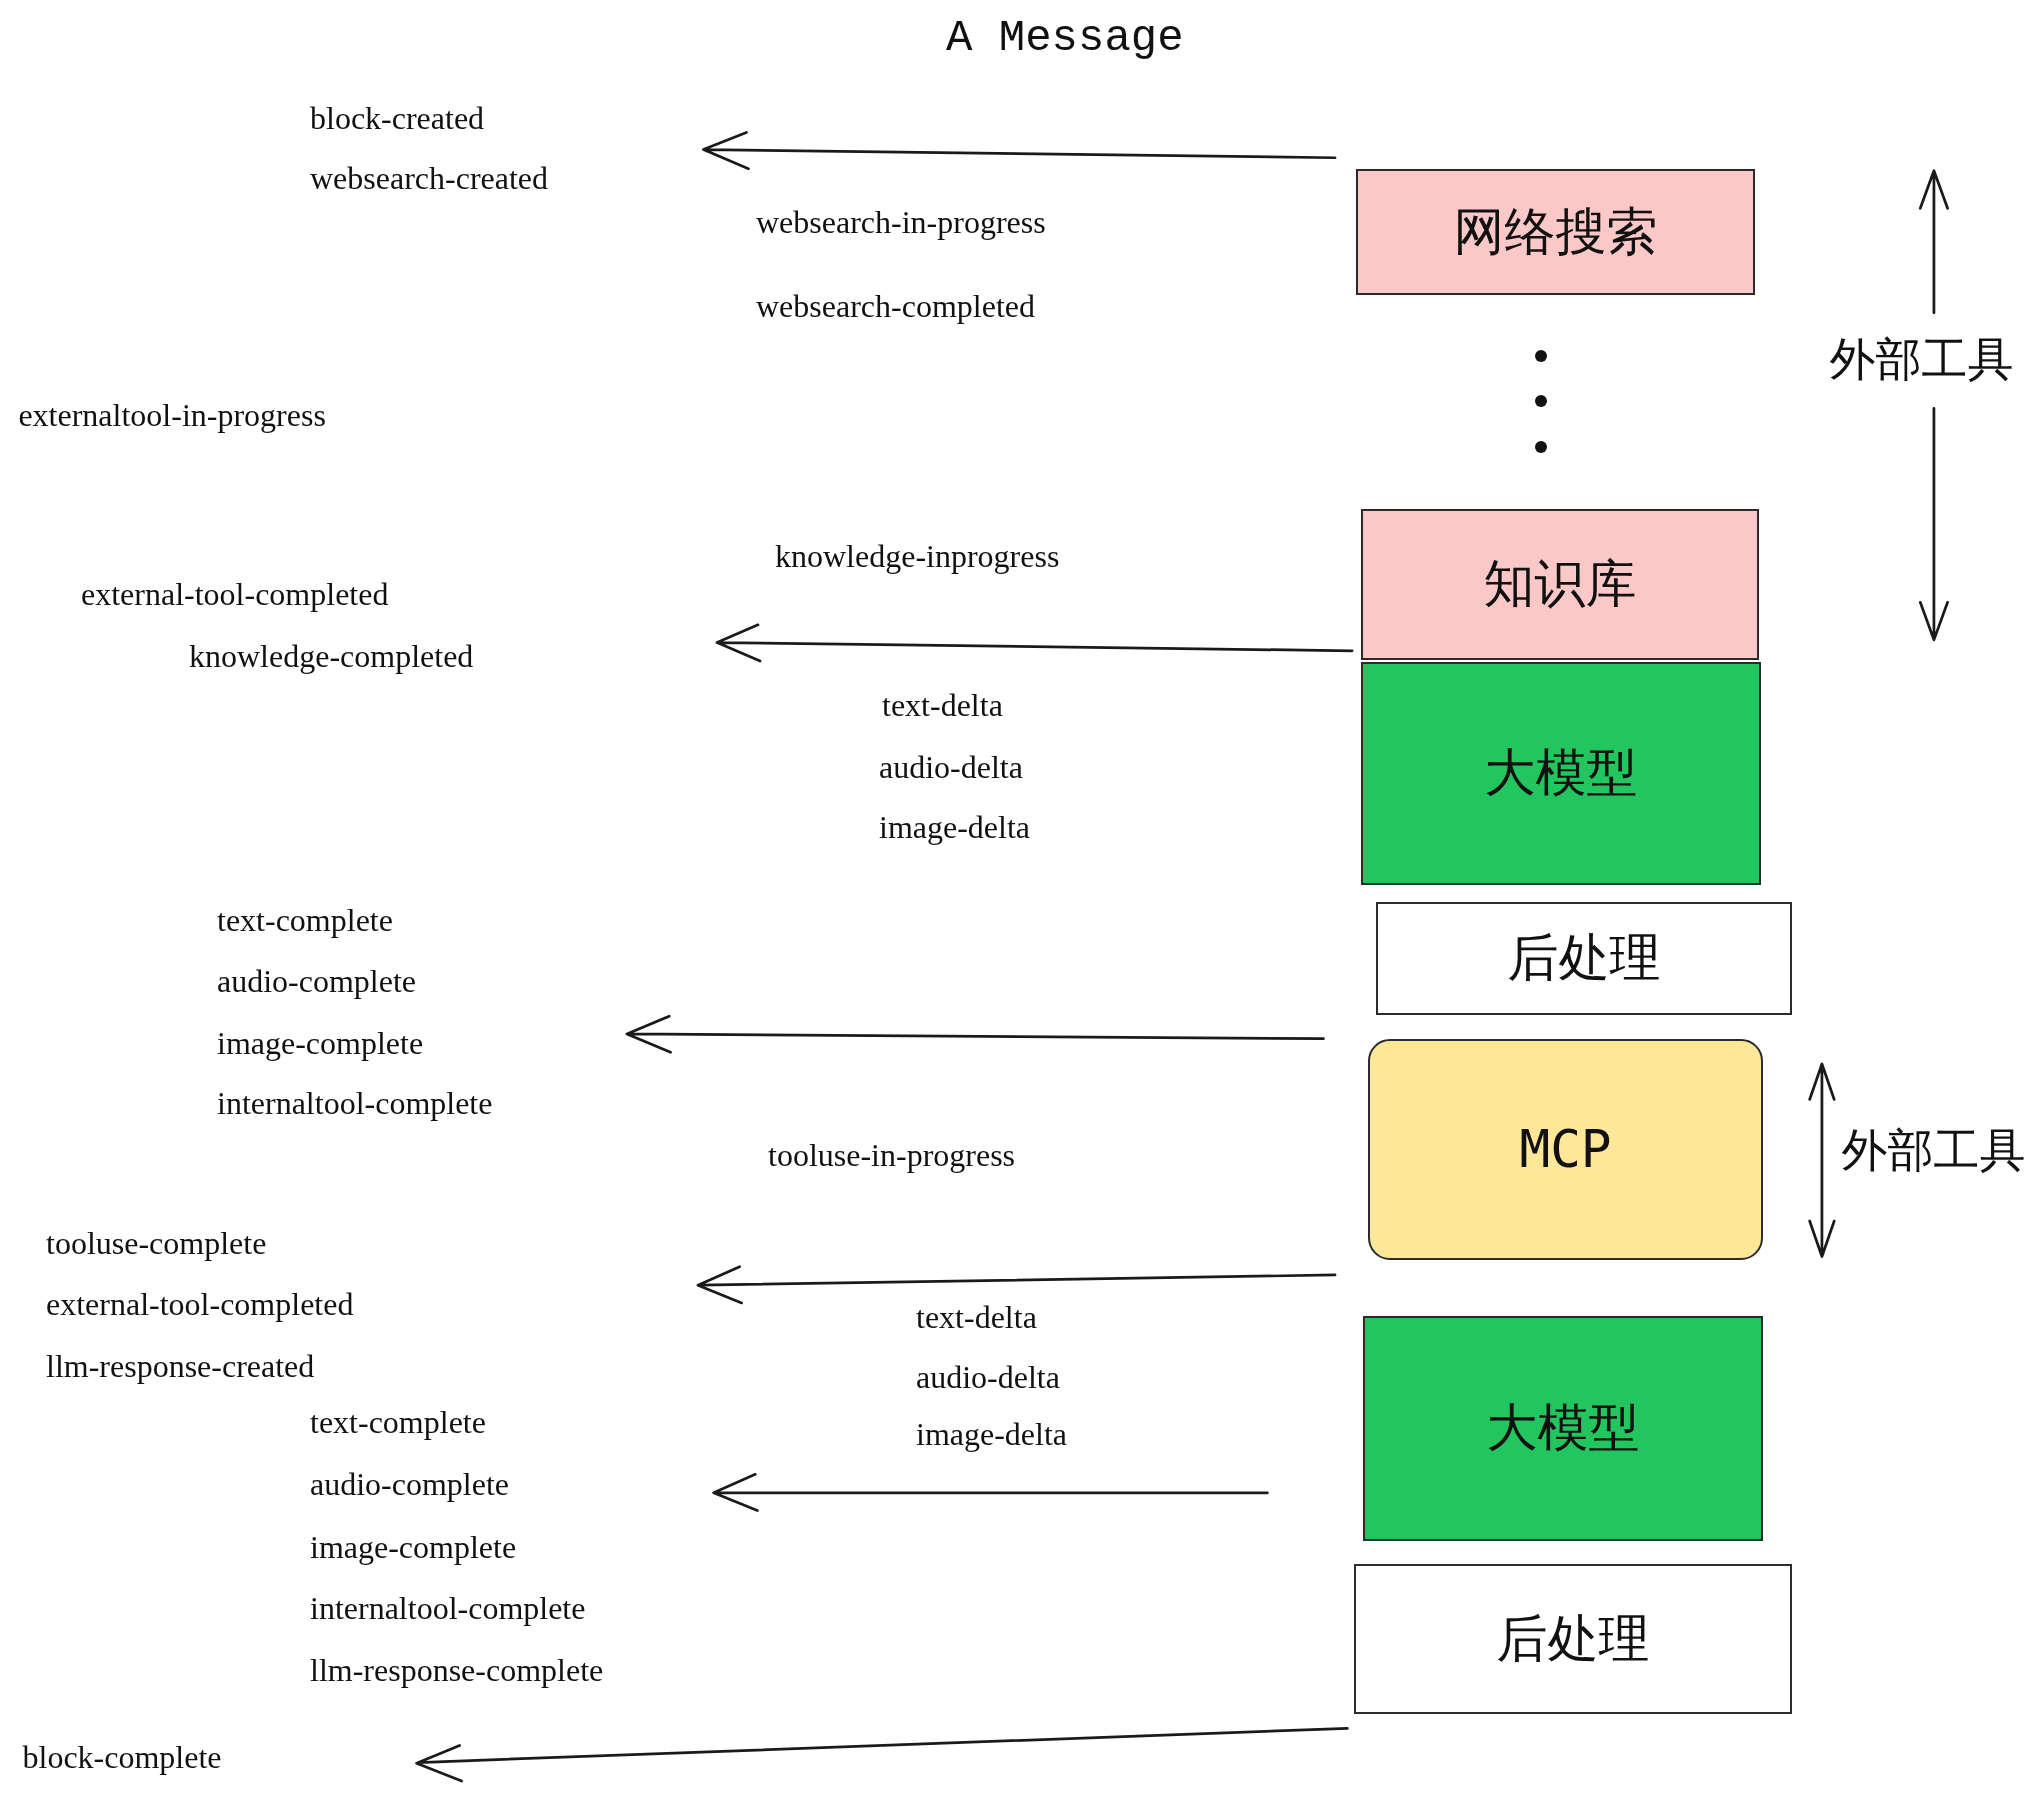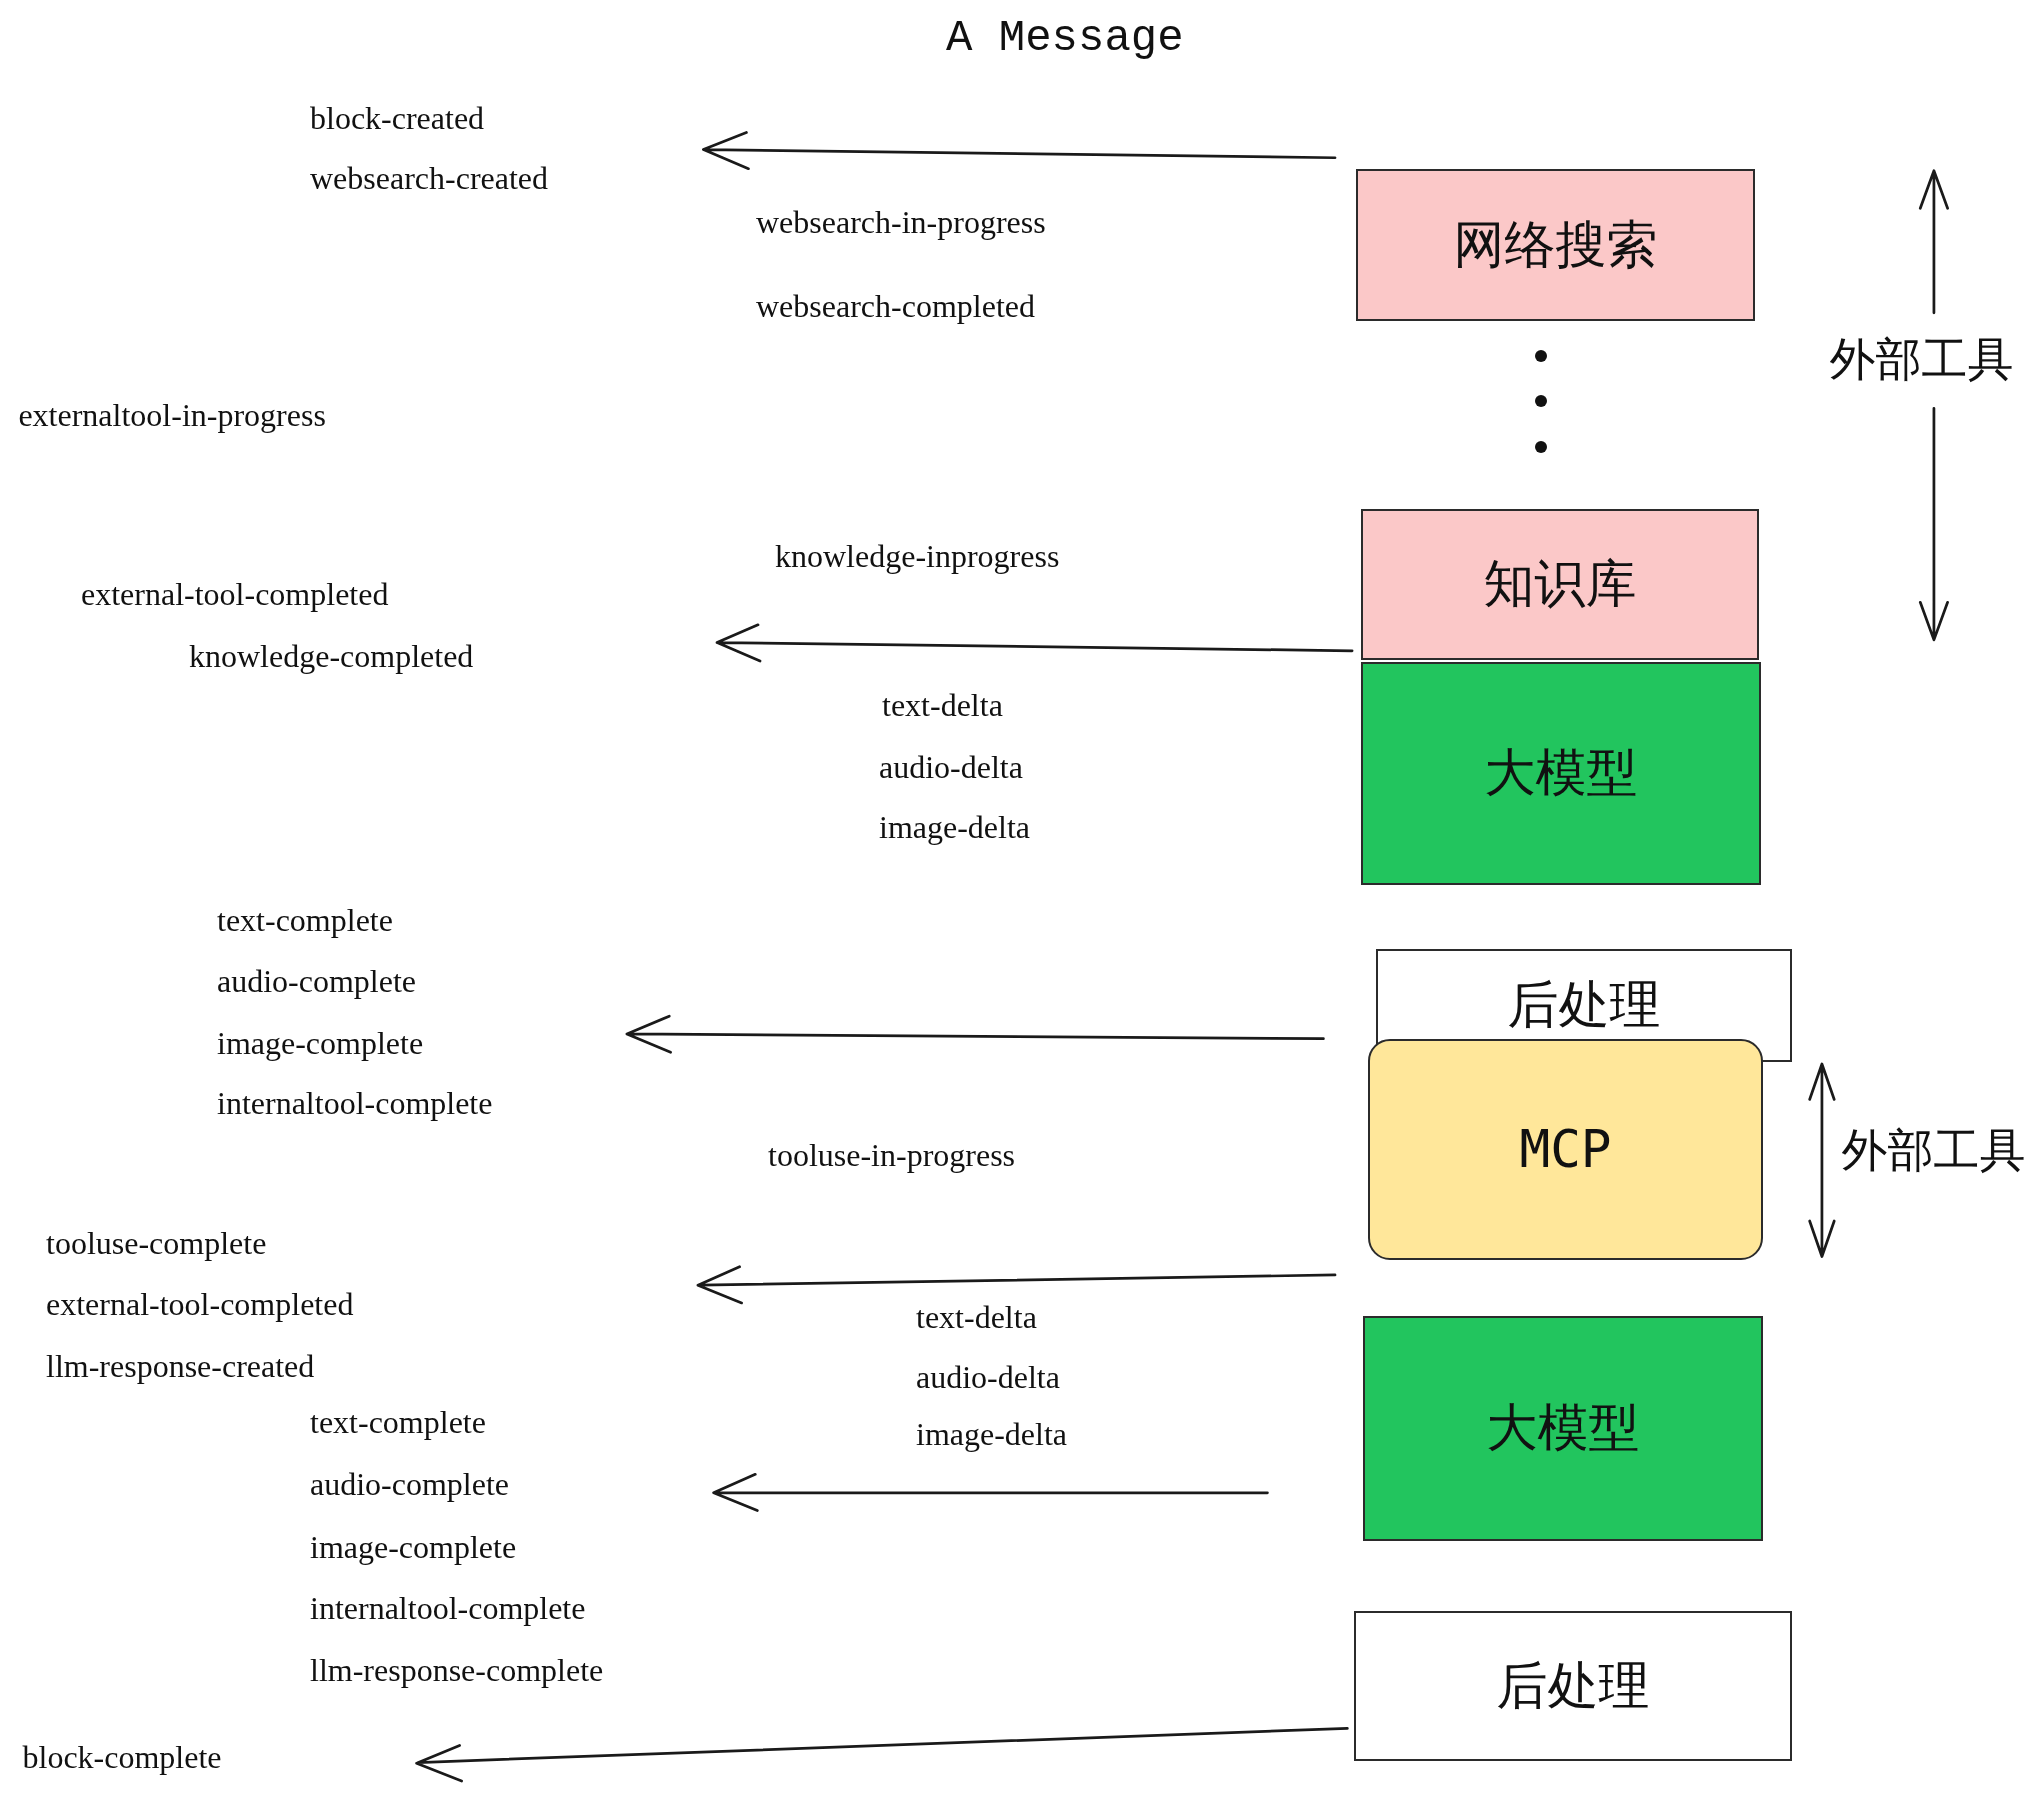--- a/index.html
+++ b/index.html
@@ -26,21 +26,21 @@
     position:absolute;
     border:2.7px solid #2b2b2b;
     display:flex;align-items:center;justify-content:center;
     font-size:51px;
     font-family:"DejaVu Sans Mono","DejaVu Sans",monospace;
     box-sizing:border-box;
   }
   .box.pink{background:#fbc8c8;}
   .box.green{background:#22c55e;margin-top:22px;}
   .box.yellow{background:#ffe79a;border-radius:22px;}
-  .box.white{background:#ffffff;margin-top:47px;}
+  .box.white{background:#ffffff;}
   .annot{
     position:absolute;
     font-size:46px;line-height:1;white-space:nowrap;
     background:#ffffff;padding:2.7px 1.4px;
     font-family:"DejaVu Sans","Liberation Sans",sans-serif;
   }
   .dot{
     position:absolute;width:12.3px;height:12.3px;border-radius:50%;
     background:#111;
   }
@@ -87,21 +87,21 @@
   <div class="ev" style="left:916px;top:1301px">text-delta</div>
   <div class="ev" style="left:916px;top:1361px">audio-delta</div>
   <div class="ev" style="left:916px;top:1418px">image-delta</div>
   <div class="ev" style="left:310px;top:1406px">text-complete</div>
   <div class="ev" style="left:310px;top:1468px">audio-complete</div>
   <div class="ev" style="left:310px;top:1531px">image-complete</div>
   <div class="ev" style="left:310px;top:1592px">internaltool-complete</div>
   <div class="ev" style="left:310px;top:1654px">llm-response-complete</div>
   <div class="ev" style="left:22.5px;top:1741px">block-complete</div>
 
-  <div class="box pink" style="left:1356px;top:169px;width:399px;height:152px">
+  <div class="box pink" style="left:1356px;top:169px;width:399px;height:126px">
     <span>网络搜索</span>
   </div>
 
   <div class="dot" style="left:1535px;top:350px"></div>
   <div class="dot" style="left:1535px;top:395px"></div>
   <div class="dot" style="left:1535px;top:441px"></div>
 
   <div class="box pink" style="left:1361px;top:509px;width:398px;height:151px">
     <span>知识库</span>
   </div>

